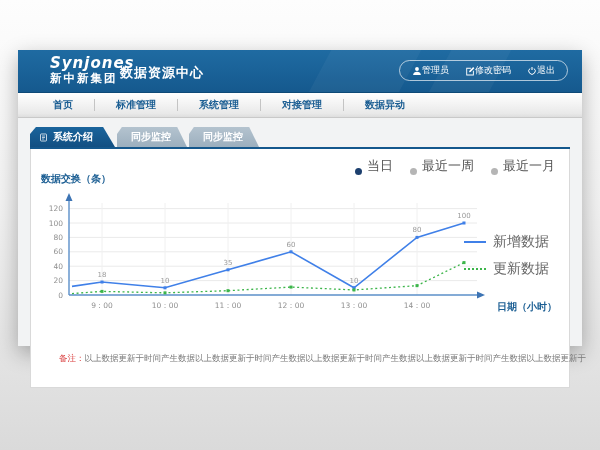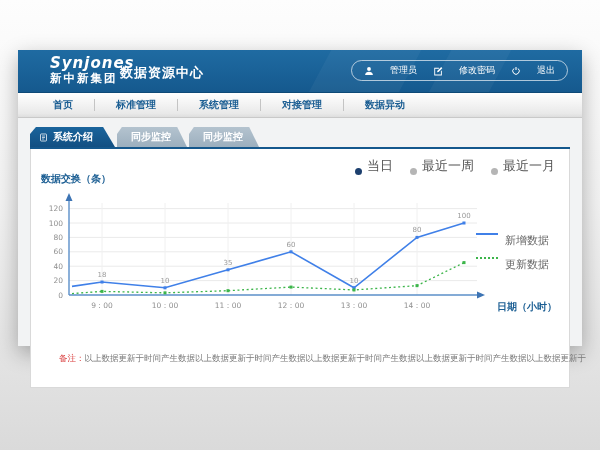--- a/index.html
+++ b/index.html
@@ -15,21 +15,21 @@
   .streak { position:absolute; top:-10px; height:70px; width:90px; background:rgba(255,255,255,.045);
             transform:skewX(-28deg); }
   .streak.s1 { left:300px; } .streak.s2 { left:420px; width:60px; }
   .logo { position:absolute; left:32px; top:5px; color:#fff; line-height:1.1; }
   .logo-en { font-size:15px; font-weight:bold; font-style:italic; letter-spacing:1px; }
   .logo-cn { font-size:11.5px; font-weight:bold; letter-spacing:2px; }
   .app-title { position:absolute; left:102px; top:14px; color:#fff; font-size:13px; font-weight:bold;
                letter-spacing:1px; }
   .user-pill { position:absolute; right:14px; top:10px; height:21px; border:1px solid rgba(255,255,255,.65);
                border-radius:11px; display:flex; align-items:center; padding:0 12px; gap:16px; }
-  .pill-item { display:flex; align-items:center; gap:16px; color:#fff; font-size:9px; cursor:pointer; white-space:nowrap; }
+  .pill-item { display:flex; align-items:center; gap:0; color:#fff; font-size:9px; cursor:pointer; white-space:nowrap; }
   .pill-item svg { width:10px; height:10px; }
 
   
   .navbar { height:25px; background:linear-gradient(180deg,#ffffff 0%,#e9e9e9 85%,#dedede 100%);
             border-bottom:1px solid #c9c9c9; display:flex; align-items:center; padding-left:14px; }
   .nav-item { color:#1b5e93; font-size:10px; font-weight:bold; padding:0 21px; cursor:pointer; white-space:nowrap; }
   .nav-sep { width:1px; height:12px; background:#c4c4c4; }
 
   
   .content-wrap { margin:0 12px; }
@@ -44,21 +44,21 @@
   
   .panel { position:relative; height:239px; background:#fff; border:1px solid #d9d9d9; border-top:none; }
   .filters { position:absolute; top:8px; right:14px; display:flex; gap:17px; }
   .filter-opt { display:flex; align-items:flex-end; gap:5px; font-size:13px; color:#555; cursor:pointer; }
   .filter-opt .dot { width:7px; height:7px; border-radius:50%; background:#b5b5b5; }
   .filter-opt.selected .dot { background:#1c3f6e; }
   .ylabel { position:absolute; left:10px; top:23px; color:#1b5e93; font-size:10px; font-weight:bold; }
   .xlabel { position:absolute; left:466px; top:151px; color:#1b5e93; font-size:10px; font-weight:bold; white-space:nowrap; }
   .chart-svg { position:absolute; left:8px; top:42px; }
   .legend { position:absolute; right:20px; top:84px; display:flex; flex-direction:column; gap:9px; }
-  .legend-row { display:flex; align-items:flex-start; gap:7px; font-size:11px; color:#666; }
+  .legend-row { display:flex; align-items:center; gap:7px; font-size:14px; color:#666; }
   .legend-row .sample { width:22px; height:0; }
   .footnote { position:absolute; left:28px; top:204px; font-size:8.5px; color:#7a7a7a; white-space:nowrap; }
   .fn-prefix { color:#d93a3a; }
 </style>
 </head>
 <body>
 
 <div class="stage">
   <div class="sheet">
 

